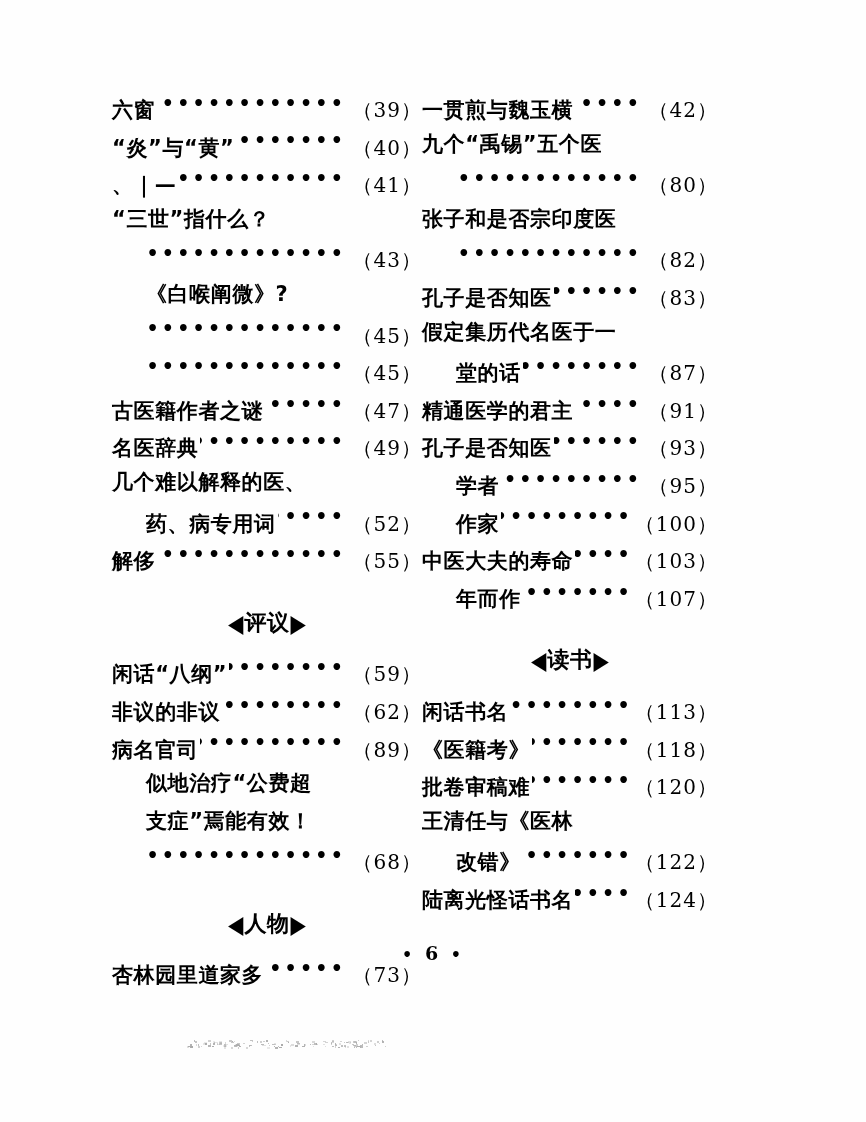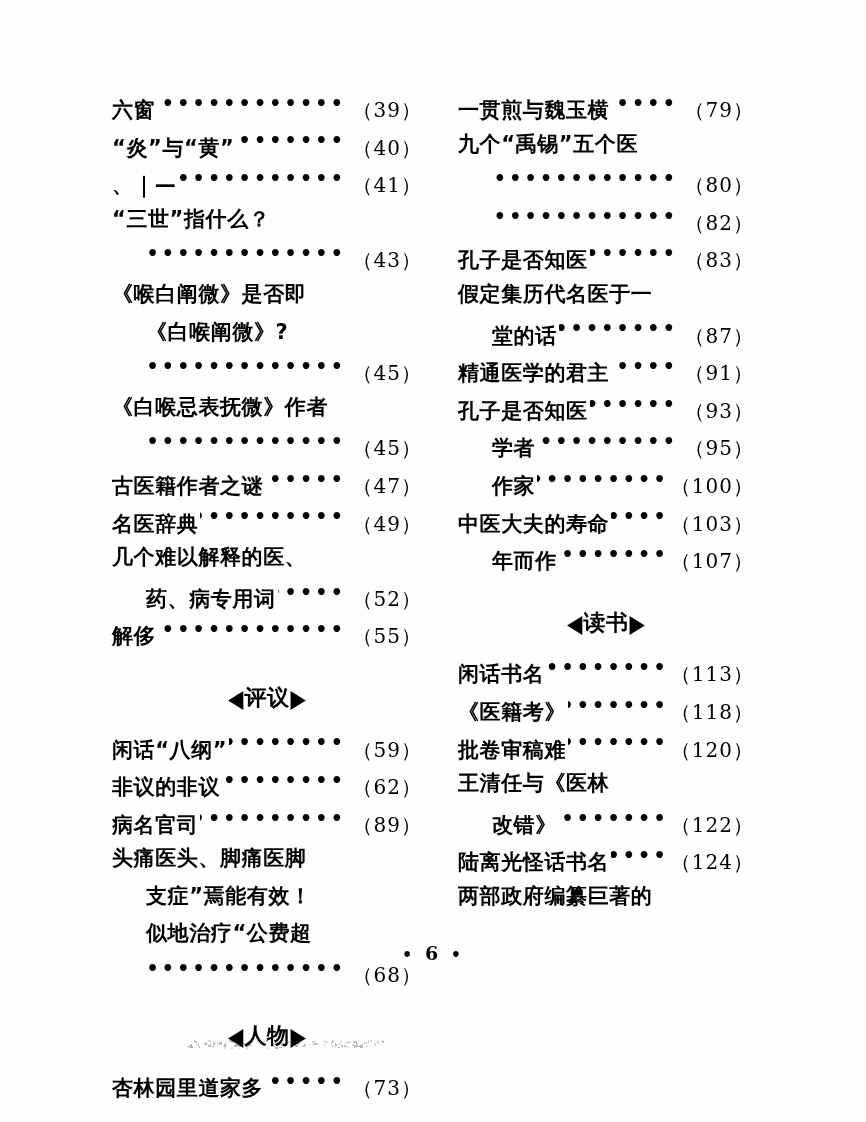--- a/index.html
+++ b/index.html
@@ -30,21 +30,21 @@
     left: 0;
     top: 96px;
     width: 866px;
     display: flex;
     flex-direction: row;
   }
   .col {
     position: relative;
   }
   .col-left  { width: 310px; margin-left: 112px; }
-  .col-right { width: 296px; margin-left: 36px; }
+  .col-right { width: 296px; }
 
   
   .line {
     display: flex;
     align-items: baseline;
     height: 37.6px;
     white-space: nowrap;
     font-size: 21px;
     letter-spacing: 0.6px;
   }
@@ -177,35 +177,29 @@
         <div class="line nodots nopage">
           <span class="title">“三世”指什么？</span>
         </div>
         <div class="line cont">
           <span class="title"></span>
           <span class="leader">
             <span class="dots">•••••••••••••••••••••••••••••••••••••••••••••••••••••••••••</span>
           </span>
           <span class="pageno">（43）</span>
         </div>
-        <div class="line nodots nopage">
-          <span class="title">《喉白阐微》是否即</span>
-        </div>
         <div class="line cont nodots nopage">
           <span class="title">《白喉阐微》?</span>
         </div>
         <div class="line cont">
           <span class="title"></span>
           <span class="leader">
             <span class="dots">•••••••••••••••••••••••••••••••••••••••••••••••••••••••••••</span>
           </span>
           <span class="pageno">（45）</span>
-        </div>
-        <div class="line nodots nopage">
-          <span class="title">《白喉忌表抚微》作者</span>
         </div>
         <div class="line cont">
           <span class="title"></span>
           <span class="leader">
             <span class="dots">•••••••••••••••••••••••••••••••••••••••••••••••••••••••••••</span>
           </span>
           <span class="pageno">（45）</span>
         </div>
         <div class="line">
           <span class="title">古医籍作者之谜</span>
@@ -259,28 +253,25 @@
           </span>
           <span class="pageno">（62）</span>
         </div>
         <div class="line">
           <span class="title">病名官司</span>
           <span class="leader">
             <span class="dots">•••••••••••••••••••••••••••••••••••••••••••••••••••••••••••</span>
           </span>
           <span class="pageno">（89）</span>
         </div>
-        <div class="line nodots nopage">
-          <span class="title">头痛医头、脚痛医脚</span>
+        <div class="line cont nodots nopage">
+          <span class="title">似地治疗“公费超</span>
         </div>
         <div class="line cont nodots nopage">
           <span class="title">支症”焉能有效！</span>
-        </div>
-        <div class="line cont nodots nopage">
-          <span class="title">似地治疗“公费超</span>
         </div>
         <div class="line cont">
           <span class="title"></span>
           <span class="leader">
             <span class="dots">•••••••••••••••••••••••••••••••••••••••••••••••••••••••••••</span>
           </span>
           <span class="pageno">（68）</span>
         </div>
         <div class="spacer-half"></div>
         <div class="section">
@@ -296,31 +287,34 @@
           </span>
           <span class="pageno">（73）</span>
         </div>
       </div>
     <div class="col col-right" id="col-right">
         <div class="line">
           <span class="title">一贯煎与魏玉横</span>
           <span class="leader">
             <span class="dots">•••••••••••••••••••••••••••••••••••••••••••••••••••••••••••</span>
           </span>
-          <span class="pageno">（79）</span>
+          <span class="pageno">（42）</span>
         </div>
         <div class="line nodots nopage">
           <span class="title">九个“禹锡”五个医</span>
         </div>
         <div class="line cont">
           <span class="title"></span>
           <span class="leader">
             <span class="dots">•••••••••••••••••••••••••••••••••••••••••••••••••••••••••••</span>
           </span>
           <span class="pageno">（80）</span>
+        </div>
+        <div class="line nodots nopage">
+          <span class="title">张子和是否宗印度医</span>
         </div>
         <div class="line cont">
           <span class="title"></span>
           <span class="leader">
             <span class="dots">•••••••••••••••••••••••••••••••••••••••••••••••••••••••••••</span>
           </span>
           <span class="pageno">（82）</span>
         </div>
         <div class="line">
           <span class="title">孔子是否知医</span>
@@ -418,23 +412,20 @@
             <span class="dots">•••••••••••••••••••••••••••••••••••••••••••••••••••••••••••</span>
           </span>
           <span class="pageno">（122）</span>
         </div>
         <div class="line">
           <span class="title">陆离光怪话书名</span>
           <span class="leader">
             <span class="dots">•••••••••••••••••••••••••••••••••••••••••••••••••••••••••••</span>
           </span>
           <span class="pageno">（124）</span>
-        </div>
-        <div class="line nodots nopage">
-          <span class="title">两部政府编纂巨著的</span>
         </div>
       </div>
   </div>
 
   <div class="folio">
     <span class="dot">•</span>
     <span>6</span>
     <span class="dot">•</span>
   </div>
 

